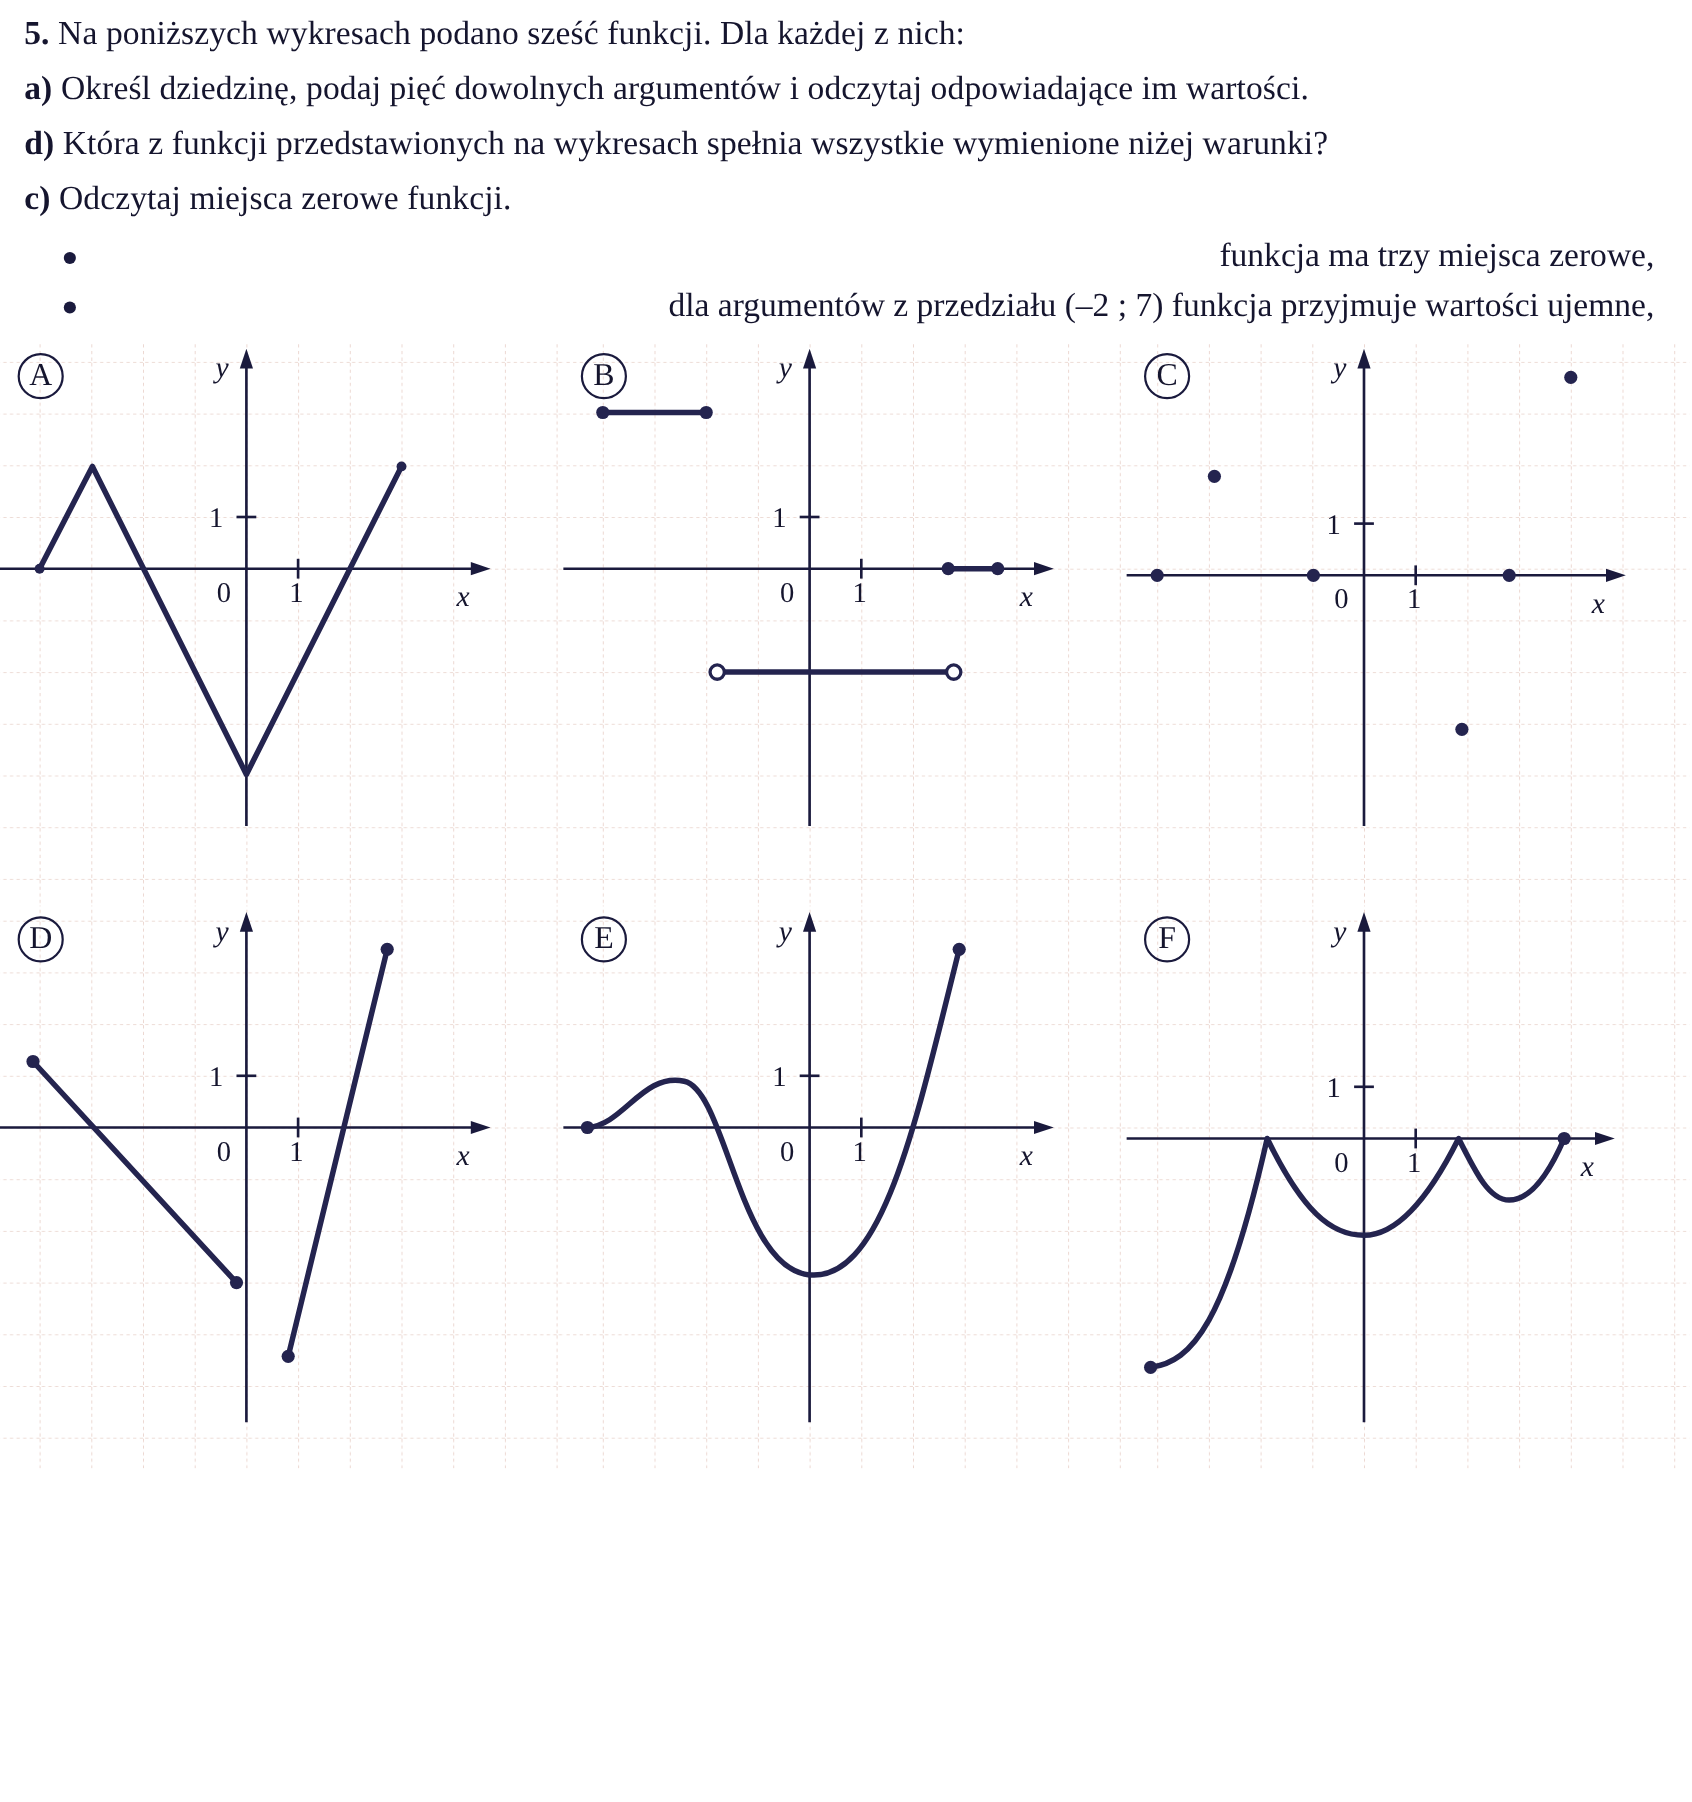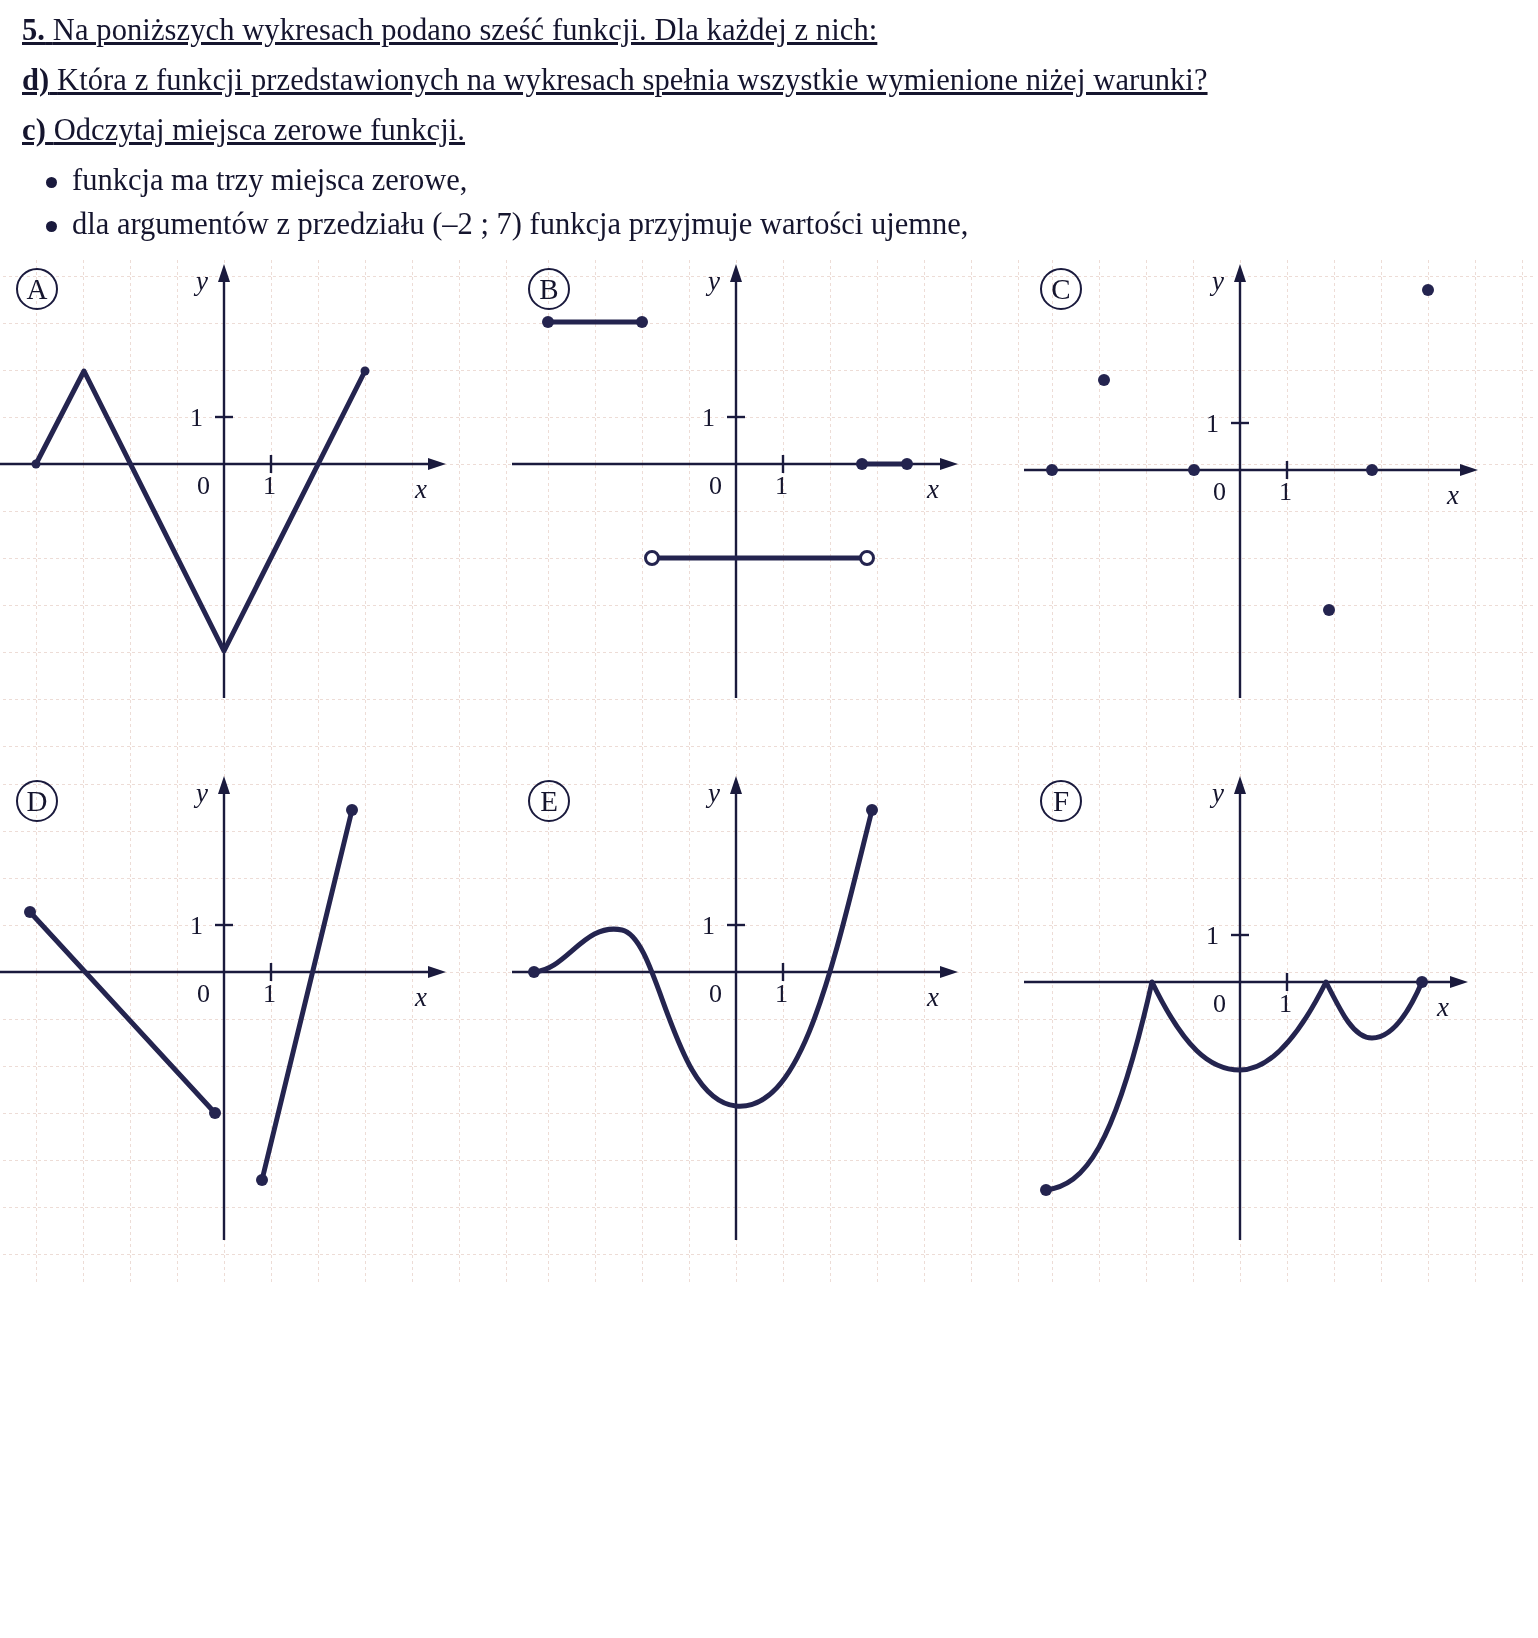--- a/index.html
+++ b/index.html
@@ -25,29 +25,29 @@
   .text-block {
     padding: 10px 22px 0 22px;
     box-sizing: border-box;
   }
   .para {
     font-size: 30.5px;
     line-height: 1.34;
     margin: 0 0 9px 0;
     color: #15152e;
     letter-spacing: 0.1px;
-    text-decoration: underline;
   }
   .para .lead {
     font-weight: bold;
   }
   .bullets {
     list-style: none;
-    margin: 0;
+    margin: 12px;
     padding: 0 0 0 18px;
+    text-align: right;
   }
   .bullets li {
     font-size: 30.5px;
     line-height: 1.32;
     margin-bottom: 4px;
     position: relative;
     padding-left: 32px;
     color: #15152e;
   }
   .bullets li::before {
@@ -100,20 +100,24 @@
 
 <div class="page">
 
   <div class="text-block">
 
     <p class="para">
       <span class="lead">5.</span>
       <span>Na poniższych wykresach podano sześć funkcji. Dla każdej z nich:</span>
     </p>
 
+    <p class="para">
+      <span class="lead">a)</span>
+      <span>Określ dziedzinę, podaj pięć dowolnych argumentów i odczytaj odpowiadające im wartości.</span>
+    </p>
 
 
     <p class="para">
       <span class="lead">d)</span>
       <span>Która z funkcji przedstawionych na wykresach spełnia wszystkie wymienione niżej warunki?</span>
     </p>
 
     <p class="para">
       <span class="lead">c)</span>
       <span>Odczytaj miejsca zerowe funkcji.</span>

